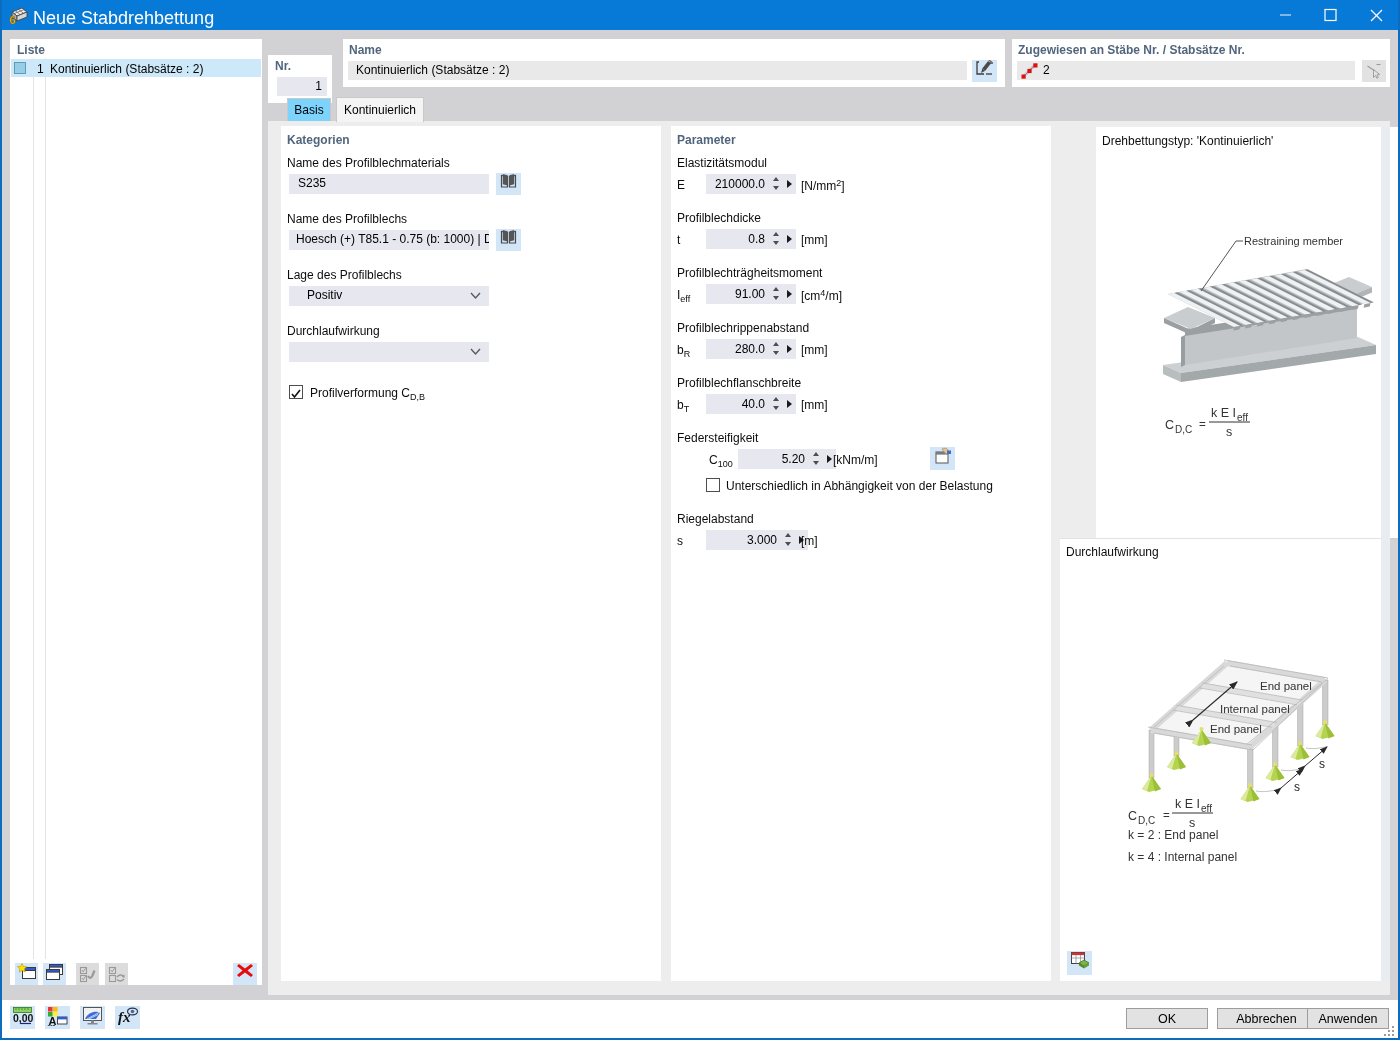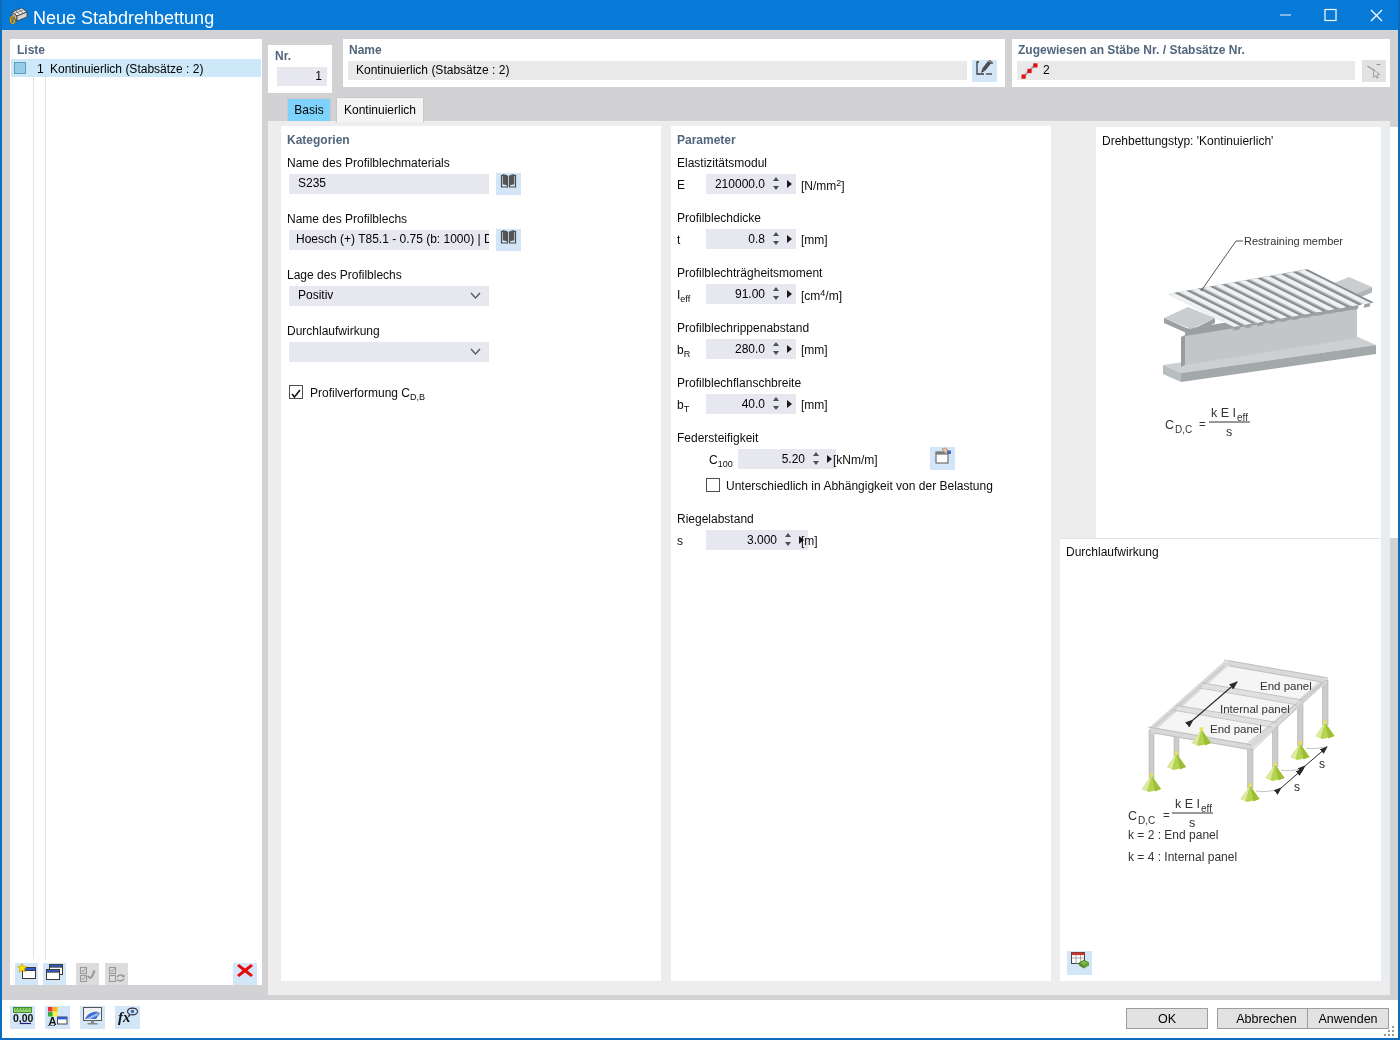--- a/index.html
+++ b/index.html
@@ -94,21 +94,21 @@
     <polygon points="16.5,8.5 16.5,12 13.5,10.5" fill="#9a9a9a"></polygon>
   </svg>
     </div>
   <div class="bluebtn" style="left:223px;top:924px;width:24px;height:22px">
       <svg width="16" height="15" viewBox="0 0 16 15">
     <path d="M 2,1 L 8,5.5 L 14,1 L 16,3 L 10.5,7.5 L 16,12 L 14,14 L 8,9.5 L 2,14 L 0,12 L 5.5,7.5 L 0,3 Z" fill="#e80b0b"></path>
   </svg>
     </div>
 </div>
 
-<div class="panel" style="left:268px;top:45px;width:64px;height:48px">
+<div class="panel" style="left:268px;top:55px;width:64px;height:48px">
   <div class="hdr" style="left:7px;top:4px">Nr.</div>
   <div class="field" style="left:9px;top:22px;width:50px;height:19px;text-align:right;padding:2px 5px 0 0">1</div>
 </div>
 
 <div class="panel" style="left:343px;top:39px;width:662px;height:48px">
   <div class="hdr" style="left:6px;top:4px">Name</div>
   <div class="gfield" style="left:5px;top:22px;width:619px;height:19px;padding:2px 0 0 8px">Kontinuierlich (Stabsätze : 2)</div>
   <div class="bluebtn" style="left:629px;top:21px;width:25px;height:22px">
       <svg width="18" height="16" viewBox="0 0 18 16">
     <path d="M 3,2 L 1,2 L 1,14 L 8,14" fill="none" stroke="#3c3c3c" stroke-width="1.3"></path>
@@ -162,21 +162,21 @@
   <div class="field" style="left:8px;top:104px;width:200px;height:20px;padding:2px 0 0 7px">Hoesch (+) T85.1 - 0.75 (b: 1000) | DIN 1</div>
   <div class="bluebtn" style="left:215px;top:103px;width:25px;height:22px">
       <svg width="17" height="16" viewBox="0 0 17 16">
     <path d="M 1.5,2.5 L 1.5,14 L 7.5,14 L 7.5,3.5 Z" fill="none" stroke="#4a4a4a" stroke-width="1.2"></path>
     <path d="M 15.5,2.5 L 15.5,14 L 9.5,14 L 9.5,3.5 Z" fill="none" stroke="#4a4a4a" stroke-width="1.2"></path>
     <polygon points="2.8,1 7.6,2.3 7.6,12.6 2.8,11.3" fill="#555"></polygon>
     <polygon points="14.2,1 9.4,2.3 9.4,12.6 14.2,11.3" fill="#555"></polygon>
   </svg>
     </div>
   <div class="lbl" style="left:6px;top:142px">Lage des Profilblechs</div>
-  <div class="field" style="left:8px;top:160px;width:200px;height:20px;padding:2px 0 0 9px">Positiv
+  <div class="field" style="left:8px;top:160px;width:200px;height:20px;padding:2px 0 0 18px">Positiv
     <svg class="abs" style="right:8px;top:6px" width="11" height="8" viewBox="0 0 11 8">
         <polyline points="1,1 5.5,6 10,1" fill="none" stroke="#5a5a5a" stroke-width="1.4"></polyline>
       </svg>
   </div>
   <div class="lbl" style="left:6px;top:198px">Durchlaufwirkung</div>
   <div class="field" style="left:8px;top:216px;width:200px;height:20px;padding:18px 0 0 9px">Außenfeld
     <svg class="abs" style="right:8px;top:6px" width="11" height="8" viewBox="0 0 11 8">
         <polyline points="1,1 5.5,6 10,1" fill="none" stroke="#5a5a5a" stroke-width="1.4"></polyline>
       </svg>
   </div>

